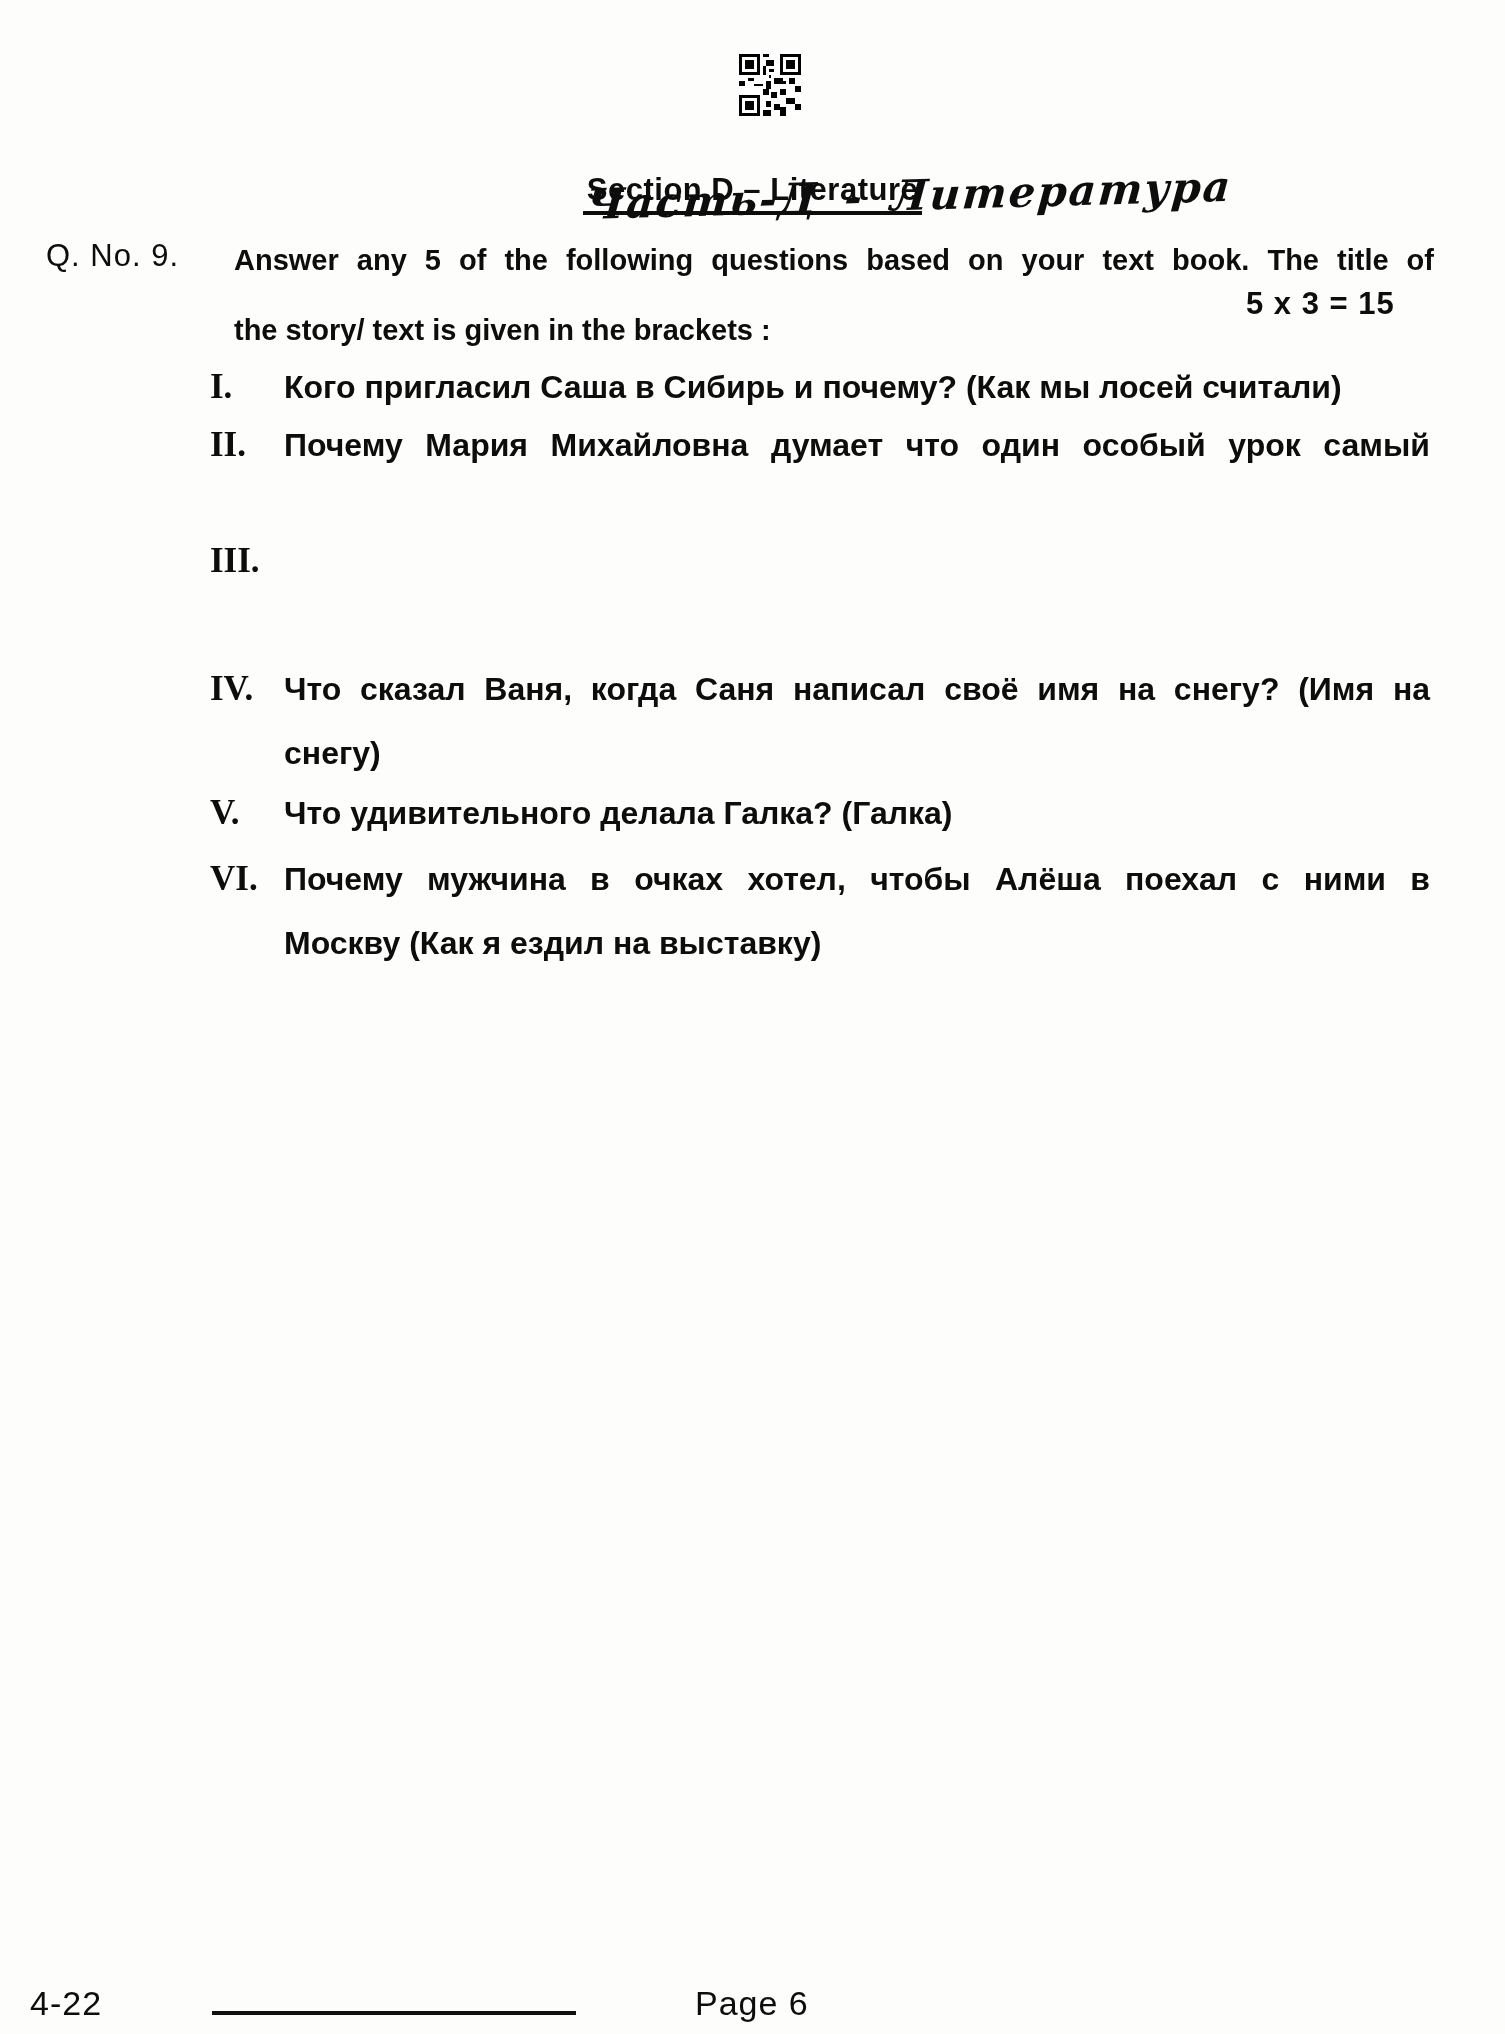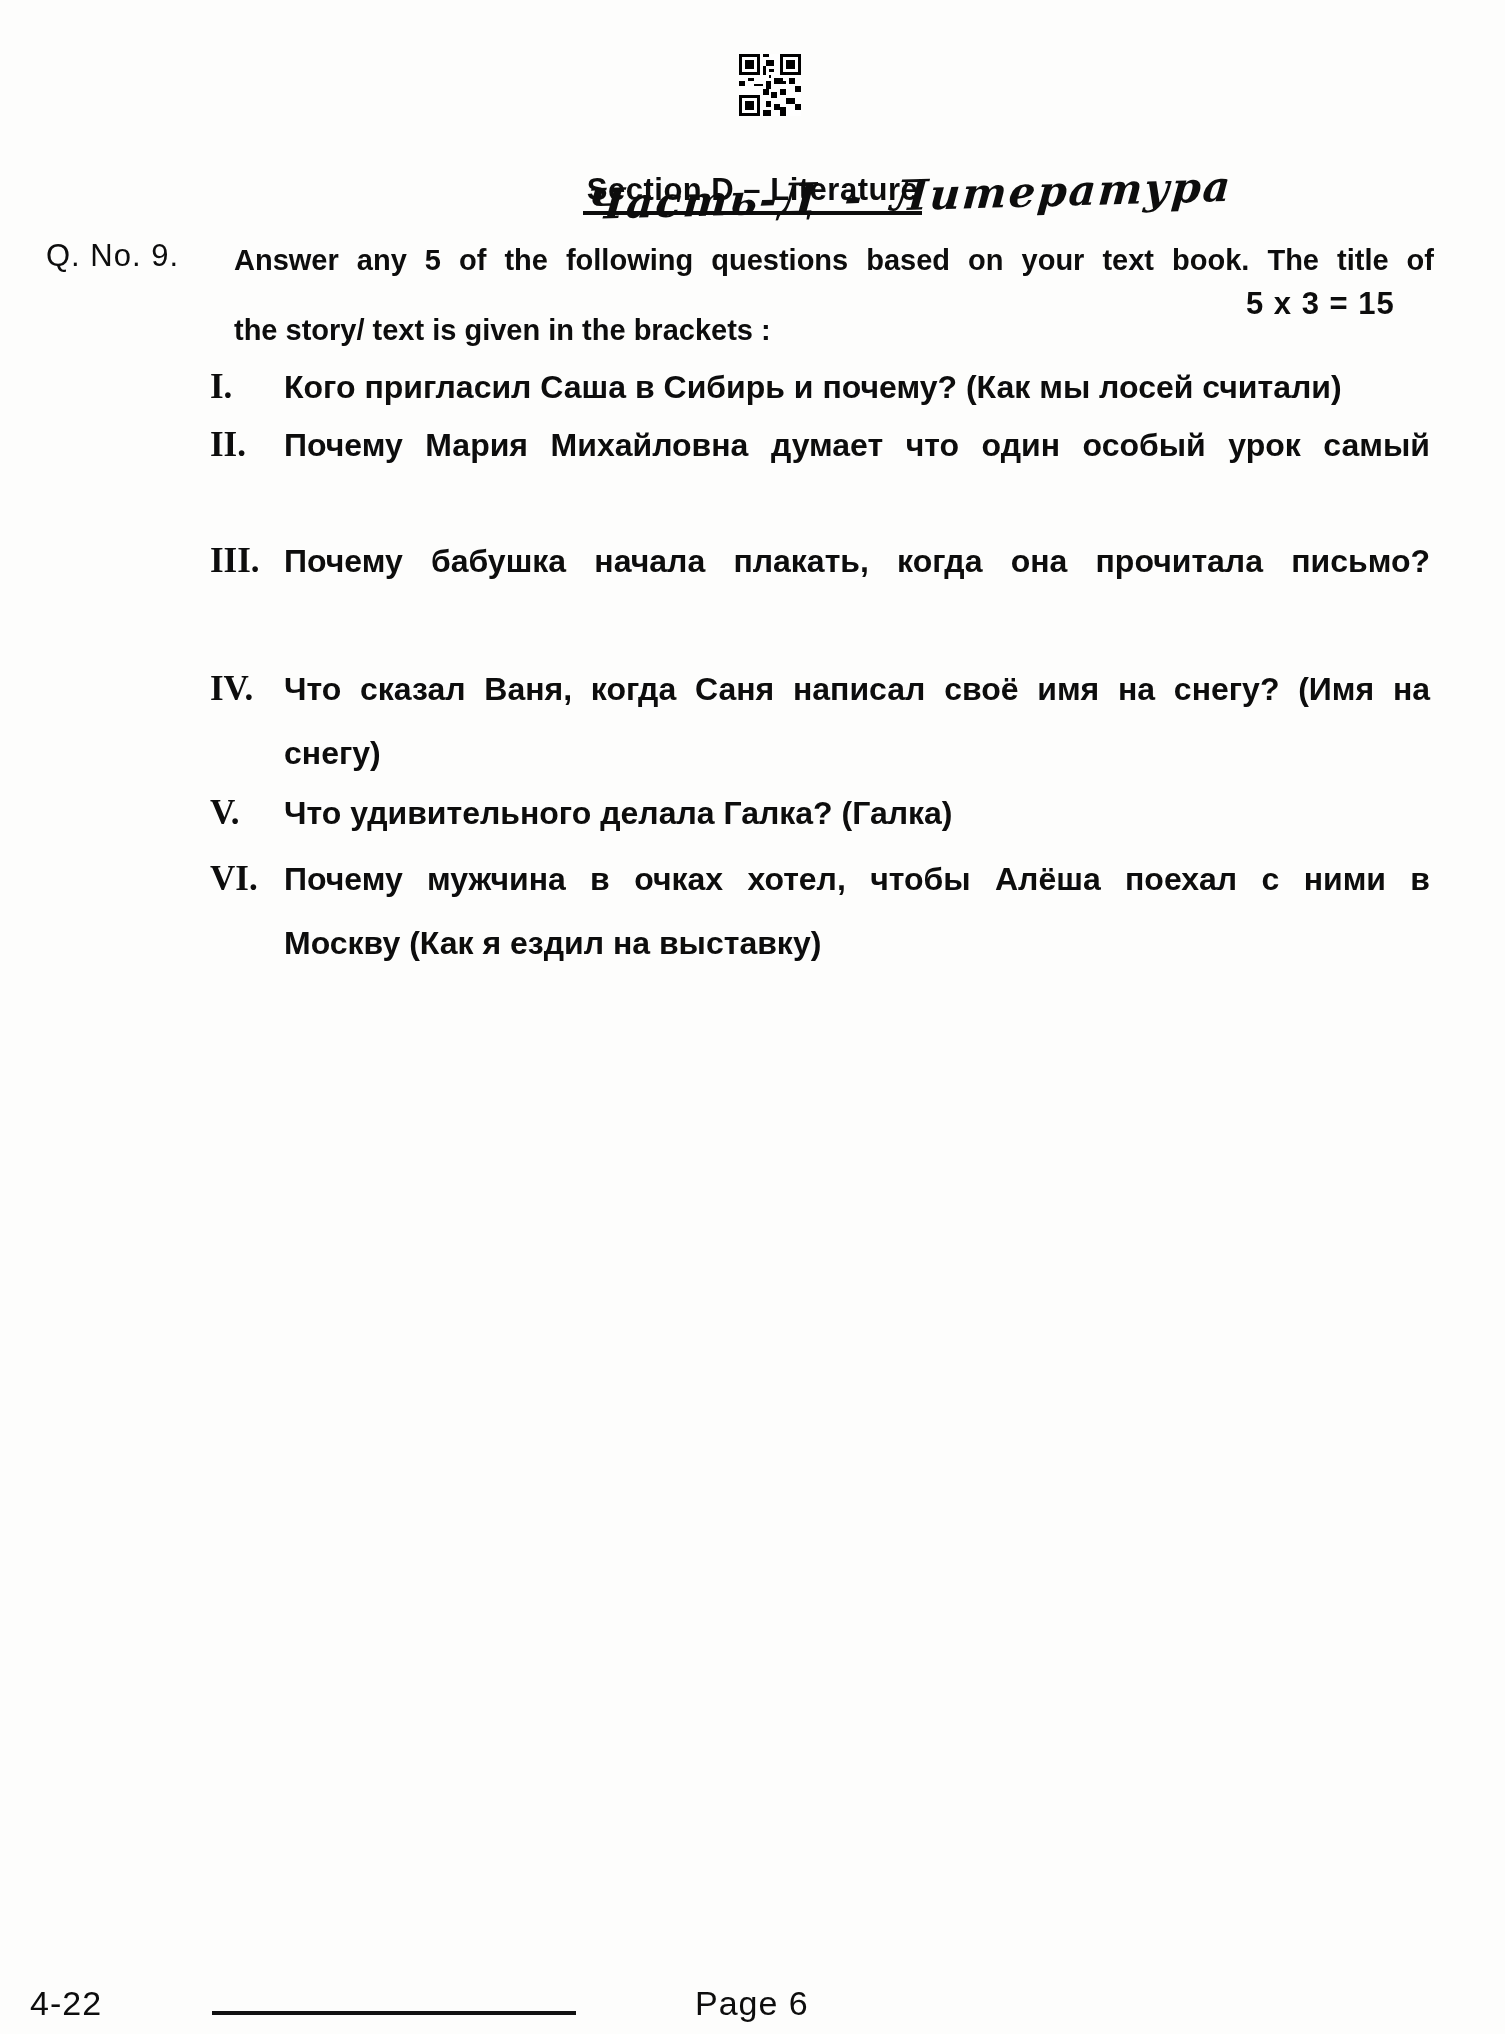--- a/index.html
+++ b/index.html
@@ -154,21 +154,20 @@
   <div class="item" style="top:424px">
     <div class="numeral">II.</div>
     <div class="itext">
       <div class="iline stretch">Почему Мария Михайловна думает что один особый урок самый</div>
     </div>
   </div>
 
   <div class="item" style="top:540px">
     <div class="numeral">III.</div>
     <div class="itext">
-      <div class="iline stretch">Почему бабушка начала плакать, когда она прочитала письмо?</div>
     </div>
   </div>
 
   <div class="item" style="top:668px">
     <div class="numeral">IV.</div>
     <div class="itext">
       <div class="iline stretch">Что сказал Ваня, когда Саня написал своё имя на снегу? (Имя на</div>
       <div class="iline">снегу)</div>
     </div>
   </div>

